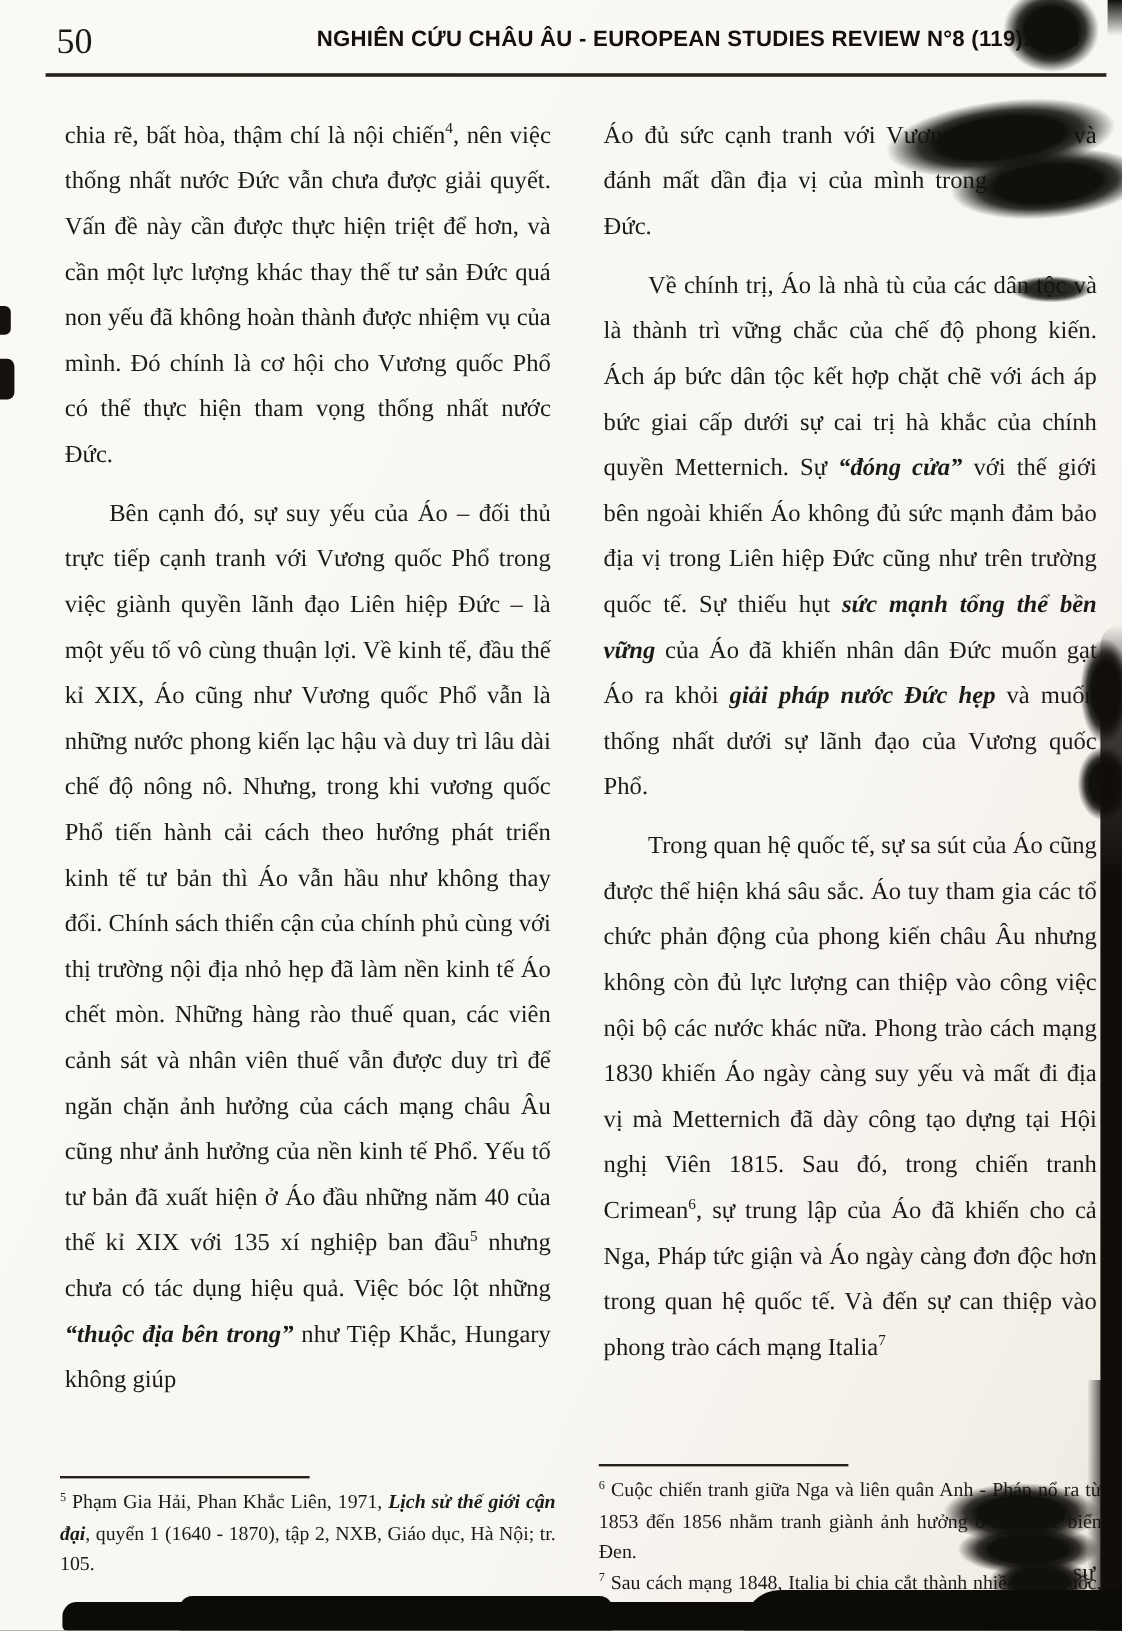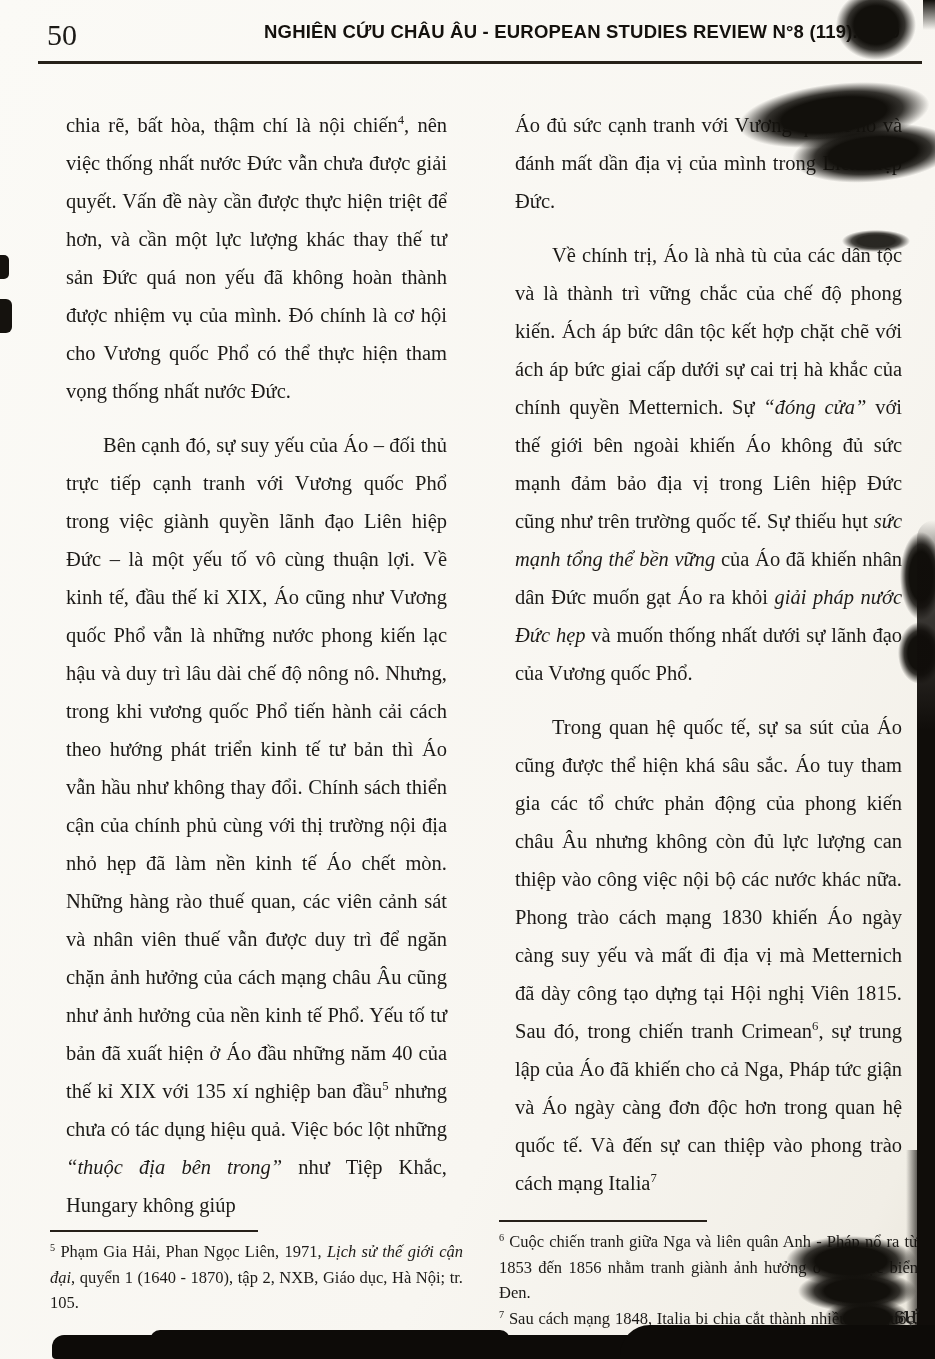--- a/index.html
+++ b/index.html
@@ -12,33 +12,33 @@
   .hdr-title{
     position:absolute;left:264px;top:21px;z-index:1;
     font-family:"Liberation Sans", sans-serif;font-weight:700;font-size:18.5px;
     letter-spacing:0.2px;white-space:nowrap;color:#14110d;
   }
   .hdr-rule{position:absolute;left:38px;top:61px;width:884px;height:3px;background:#262119;z-index:1;}
 
   .col{position:absolute;top:90px;height:1269px;font-size:20.5px;line-height:38px;text-align:justify;z-index:1;}
   .col-left{left:50px;width:413px;}
   .col-right{left:499px;width:419px;}
-  .para{margin:16px;}
+  .para{margin:4px;}
   .para + .para{margin-top:11px;}
   .para.indent{text-indent:37px;}
-  .it{font-style:italic;}
+  .it{font-style:italic;font-weight:bold;}
   sup{font-size:0.62em;line-height:0;vertical-align:super;}
 
   .fn-block{position:absolute;left:0;width:100%;font-size:16.5px;line-height:25.5px;text-align:justify;}
   .col-left .fn-block{top:1140px;}
   .col-right .fn-block{top:1130px;}
   .fn-sep{width:208px;border-top:2px solid #262019;margin-bottom:7px;}
   .footnote{margin:0;}
 
-  .fragment{position:absolute;left:894px;top:1300px;font-size:26px;z-index:5;}
+  .fragment{position:absolute;left:894px;top:1300px;font-size:20px;z-index:5;}
 
   
   .art{position:absolute;pointer-events:none;z-index:3;}
   .soft{background:radial-gradient(closest-side,#12100c 55%,rgba(18,16,12,0.85) 72%,rgba(18,16,12,0) 100%);}
   .corner-tr{left:836px;top:-10px;width:80px;height:70px;}
   .corner-tr2{left:923px;top:0;width:12px;height:30px;background:linear-gradient(180deg,#12100c,rgba(18,16,12,0));}
   .blob-p1a{left:738px;top:84px;width:192px;height:62px;transform:rotate(-7deg);}
   .blob-p1b{left:792px;top:124px;width:162px;height:58px;transform:rotate(-5deg);}
   .smudge-1{left:842px;top:230px;width:68px;height:22px;opacity:.9;}
   .edge-blob-1{left:900px;top:532px;width:42px;height:88px;}
@@ -67,21 +67,21 @@
   <div class="hdr-rule"></div>
 
   <div class="col col-left">
     <div>
         <p class="para"><span>chia rẽ, bất hòa, thậm chí là nội chiến</span><sup>4</sup><span>, nên việc thống nhất nước Đức vẫn chưa được giải quyết. Vấn đề này cần được thực hiện triệt để hơn, và cần một lực lượng khác thay thế tư sản Đức quá non yếu đã không hoàn thành được nhiệm vụ của mình. Đó chính là cơ hội cho Vương quốc Phổ có thể thực hiện tham vọng thống nhất nước Đức.</span></p>
         <p class="para indent"><span>Bên cạnh đó, sự suy yếu của Áo – đối thủ trực tiếp cạnh tranh với Vương quốc Phổ trong việc giành quyền lãnh đạo Liên hiệp Đức – là một yếu tố vô cùng thuận lợi. Về kinh tế, đầu thế kỉ XIX, Áo cũng như Vương quốc Phổ vẫn là những nước phong kiến lạc hậu và duy trì lâu dài chế độ nông nô. Nhưng, trong khi vương quốc Phổ tiến hành cải cách theo hướng phát triển kinh tế tư bản thì Áo vẫn hầu như không thay đổi. Chính sách thiển cận của chính phủ cùng với thị trường nội địa nhỏ hẹp đã làm nền kinh tế Áo chết mòn. Những hàng rào thuế quan, các viên cảnh sát và nhân viên thuế vẫn được duy trì để ngăn chặn ảnh hưởng của cách mạng châu Âu cũng như ảnh hưởng của nền kinh tế Phổ. Yếu tố tư bản đã xuất hiện ở Áo đầu những năm 40 của thế kỉ XIX với 135 xí nghiệp ban đầu</span><sup>5</sup><span> nhưng chưa có tác dụng hiệu quả. Việc bóc lột những </span><span class="it">“thuộc địa bên trong”</span><span> như Tiệp Khắc, Hungary không giúp</span></p>
       </div>
     <div class="fn-block">
       <div class="fn-sep"></div>
       <div>
-          <p class="footnote"><sup>5</sup><span> Phạm Gia Hải, Phan Ngọc Liên, 1971, </span><span class="it">Lịch sử thế giới cận đại</span><span>, quyển 1 (1640 - 1870), tập 2, NXB, Giáo dục, Hà Nội; tr. 105.</span></p>
+          <p class="footnote"><sup>5</sup><span> Phạm Gia Hải, Phan Khắc Liên, 1971, </span><span class="it">Lịch sử thế giới cận đại</span><span>, quyển 1 (1640 - 1870), tập 2, NXB, Giáo dục, Hà Nội; tr. 105.</span></p>
         </div>
     </div>
   </div>
 
   <div class="col col-right">
     <div>
         <p class="para"><span>Áo đủ sức cạnh tranh với Vương quốc Phổ và đánh mất dần địa vị của mình trong Liên hiệp Đức.</span></p>
         <p class="para indent"><span>Về chính trị, Áo là nhà tù của các dân tộc và là thành trì vững chắc của chế độ phong kiến. Ách áp bức dân tộc kết hợp chặt chẽ với ách áp bức giai cấp dưới sự cai trị hà khắc của chính quyền Metternich. Sự </span><span class="it">“đóng cửa”</span><span> với thế giới bên ngoài khiến Áo không đủ sức mạnh đảm bảo địa vị trong Liên hiệp Đức cũng như trên trường quốc tế. Sự thiếu hụt </span><span class="it">sức mạnh tổng thể bền vững</span><span> của Áo đã khiến nhân dân Đức muốn gạt Áo ra khỏi </span><span class="it">giải pháp nước Đức hẹp</span><span> và muốn thống nhất dưới sự lãnh đạo của Vương quốc Phổ.</span></p>
         <p class="para indent"><span>Trong quan hệ quốc tế, sự sa sút của Áo cũng được thể hiện khá sâu sắc. Áo tuy tham gia các tổ chức phản động của phong kiến châu Âu nhưng không còn đủ lực lượng can thiệp vào công việc nội bộ các nước khác nữa. Phong trào cách mạng 1830 khiến Áo ngày càng suy yếu và mất đi địa vị mà Metternich đã dày công tạo dựng tại Hội nghị Viên 1815. Sau đó, trong chiến tranh Crimean</span><sup>6</sup><span>, sự trung lập của Áo đã khiến cho cả Nga, Pháp tức giận và Áo ngày càng đơn độc hơn trong quan hệ quốc tế. Và đến sự can thiệp vào phong trào cách mạng Italia</span><sup>7</sup></p>
       </div>

